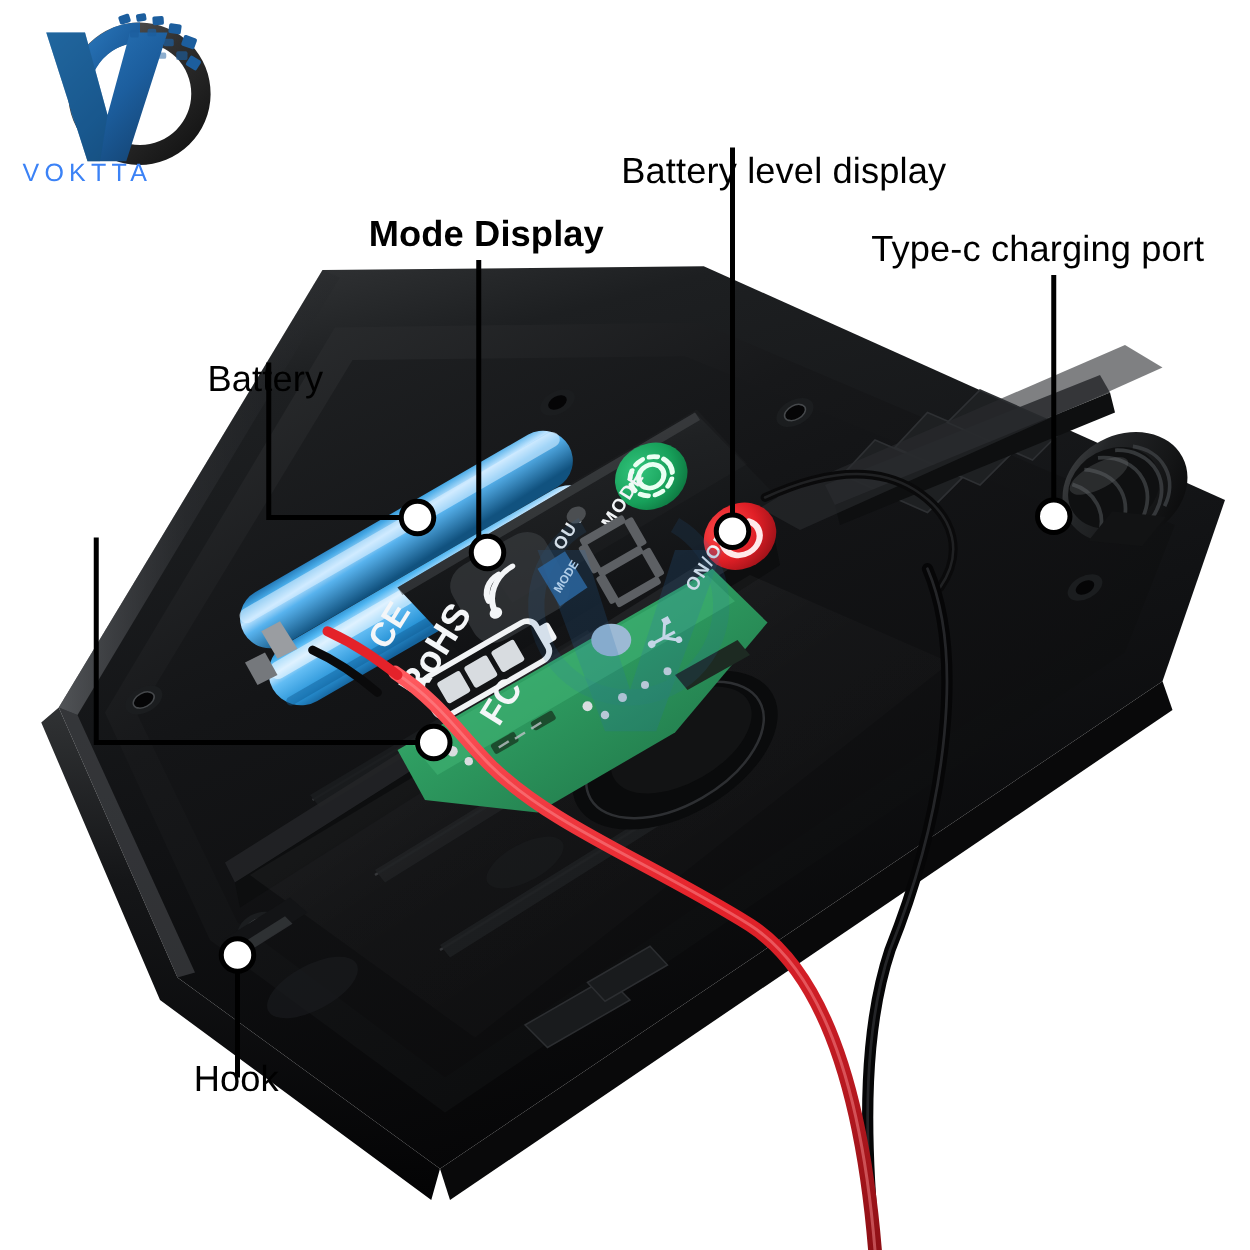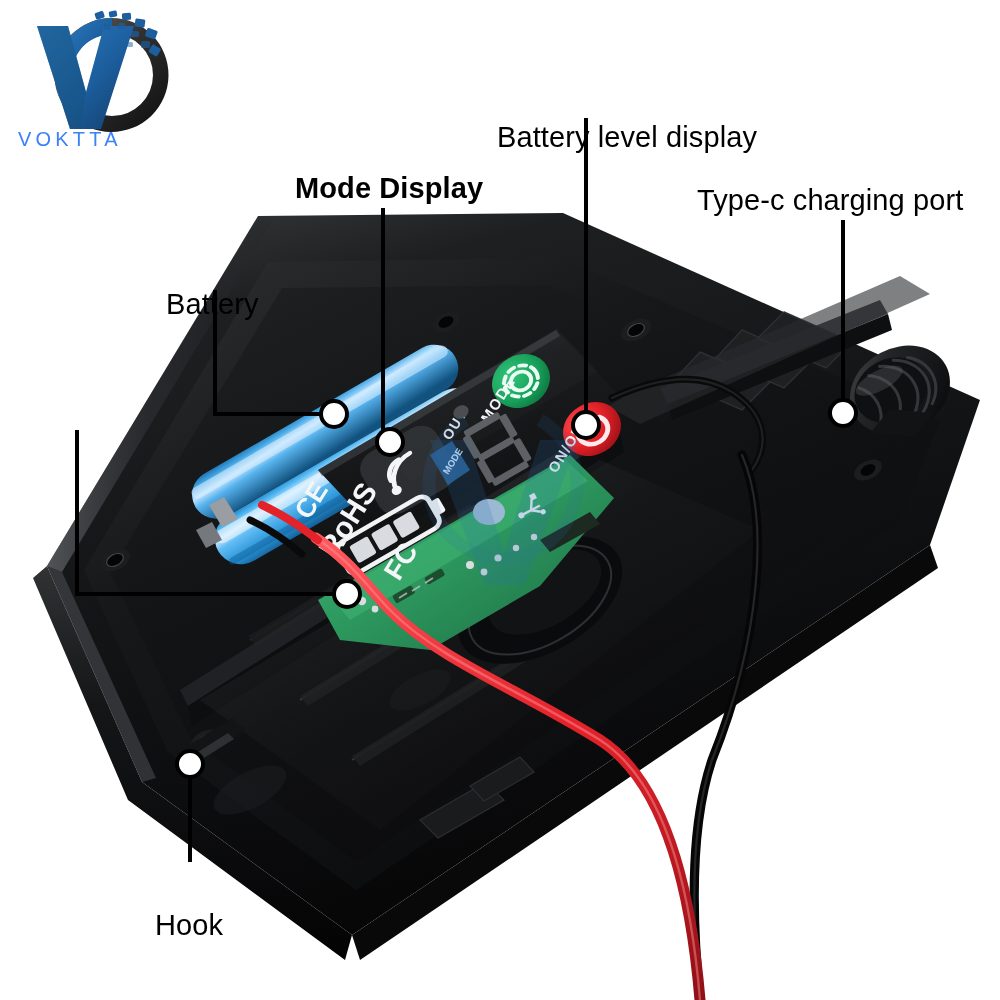--- a/index.html
+++ b/index.html
@@ -15,21 +15,21 @@
     font-weight:400;
     white-space:nowrap;
     letter-spacing:.1px;
     line-height:1;
   }
   #lbl-battery-level{ left:497px; top:95px;  font-size:29px;margin-top:28px; }
   #lbl-mode-display { left:295px; top:174px; font-size:29px;font-weight:bold; }
   #lbl-typec        { left:697px; top:186px; font-size:29px; }
   #lbl-battery      { left:166px; top:243px; font-size:29px;margin-top:47px; }
   #lbl-control      { left:5px;   top:395px; font-size:29px; }
-  #lbl-hook         { left:155px; top:911px; font-size:29px; }
+  #lbl-hook         { left:155px; top:850px; font-size:29px; }
 
   .brand-word{
     position:absolute;left:18px;top:128px;
     font-size:20px;letter-spacing:4.2px;color:#3b82f6;
     font-family:"Liberation Sans","DejaVu Sans",sans-serif;
   }
 </style>
 </head>
 <body>
 

